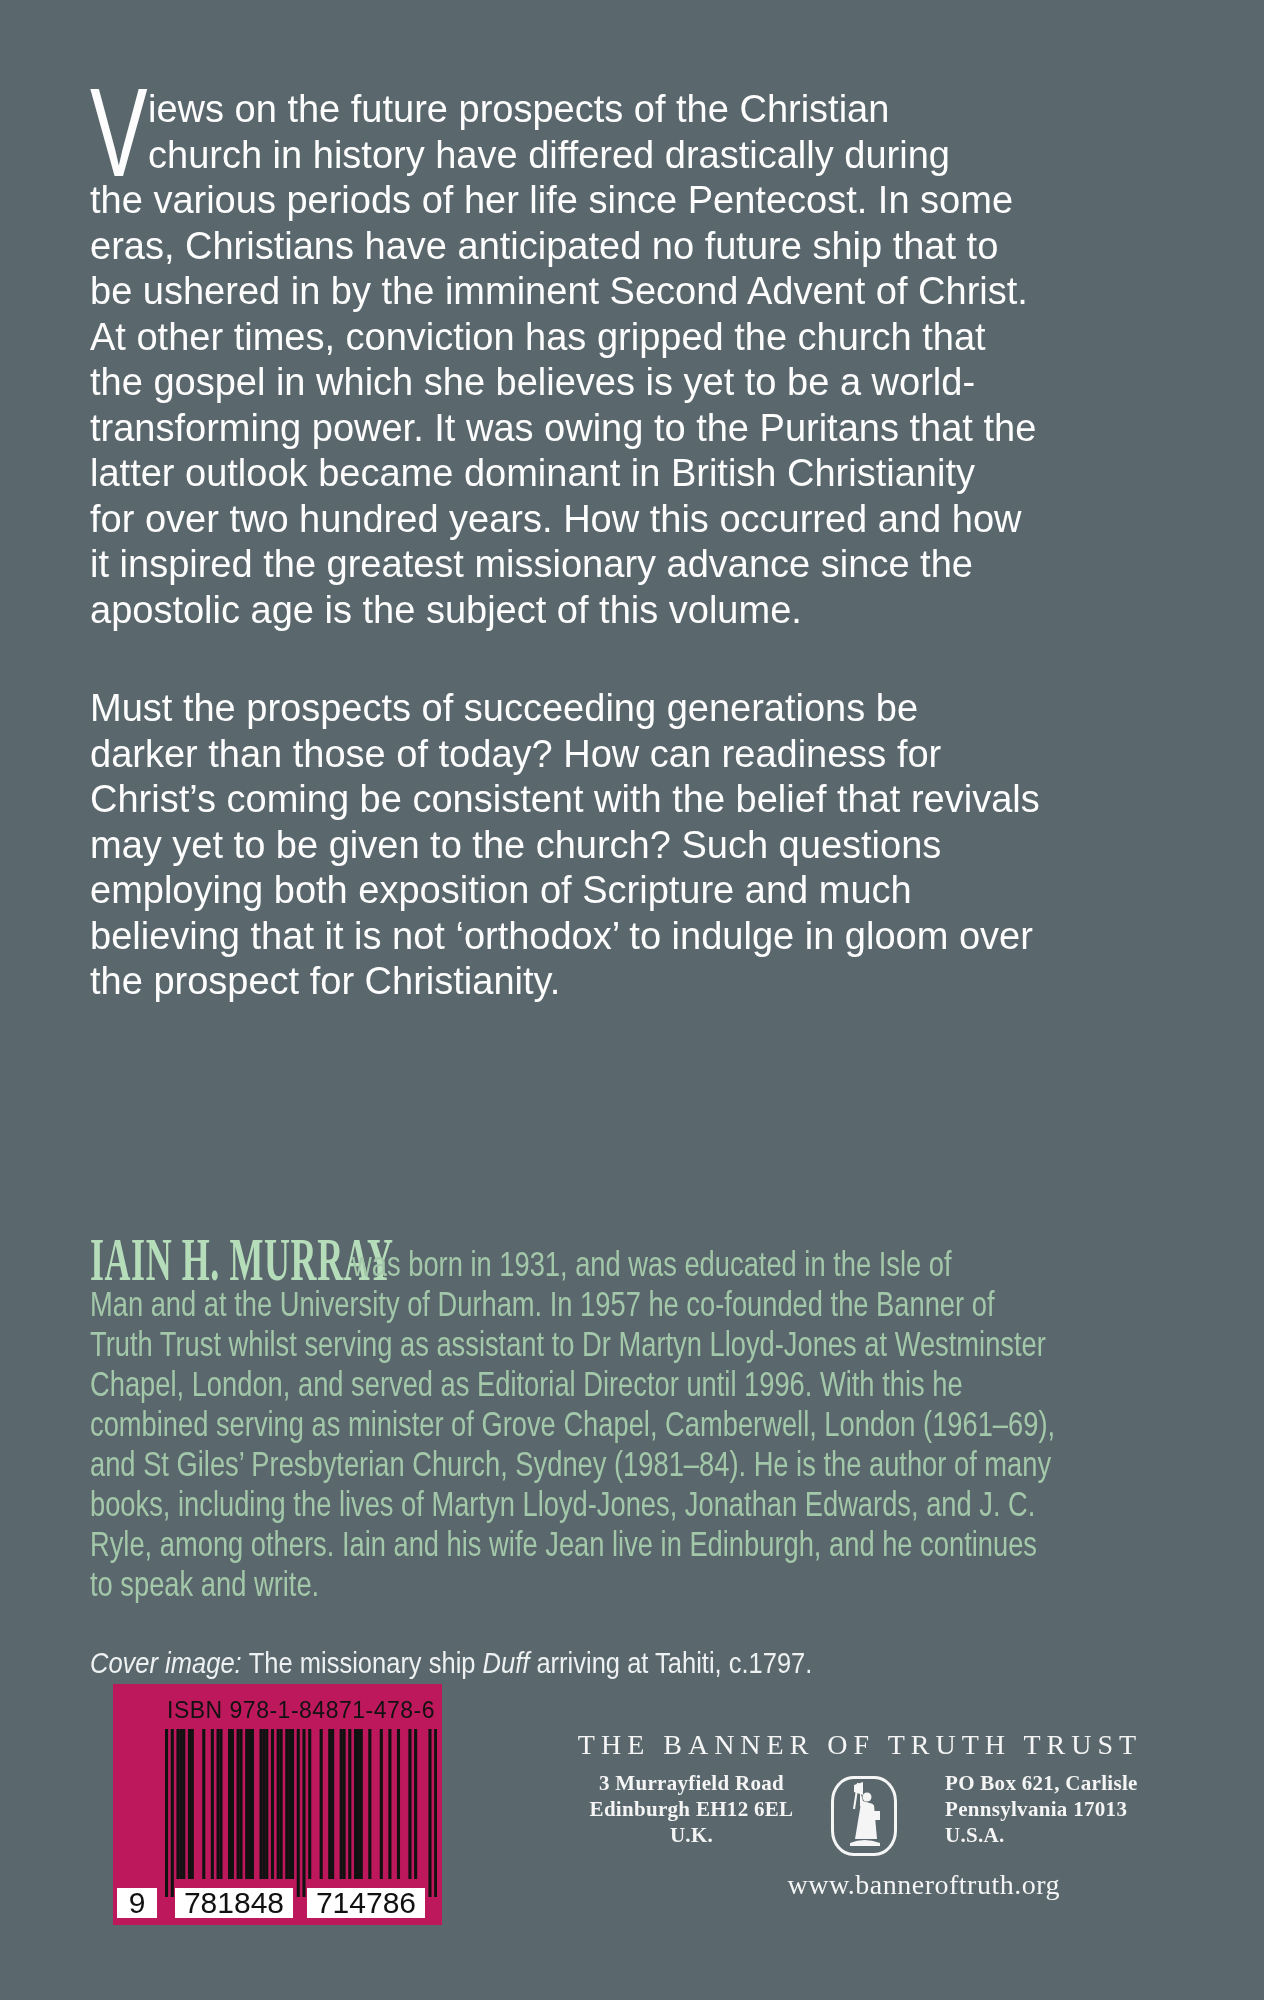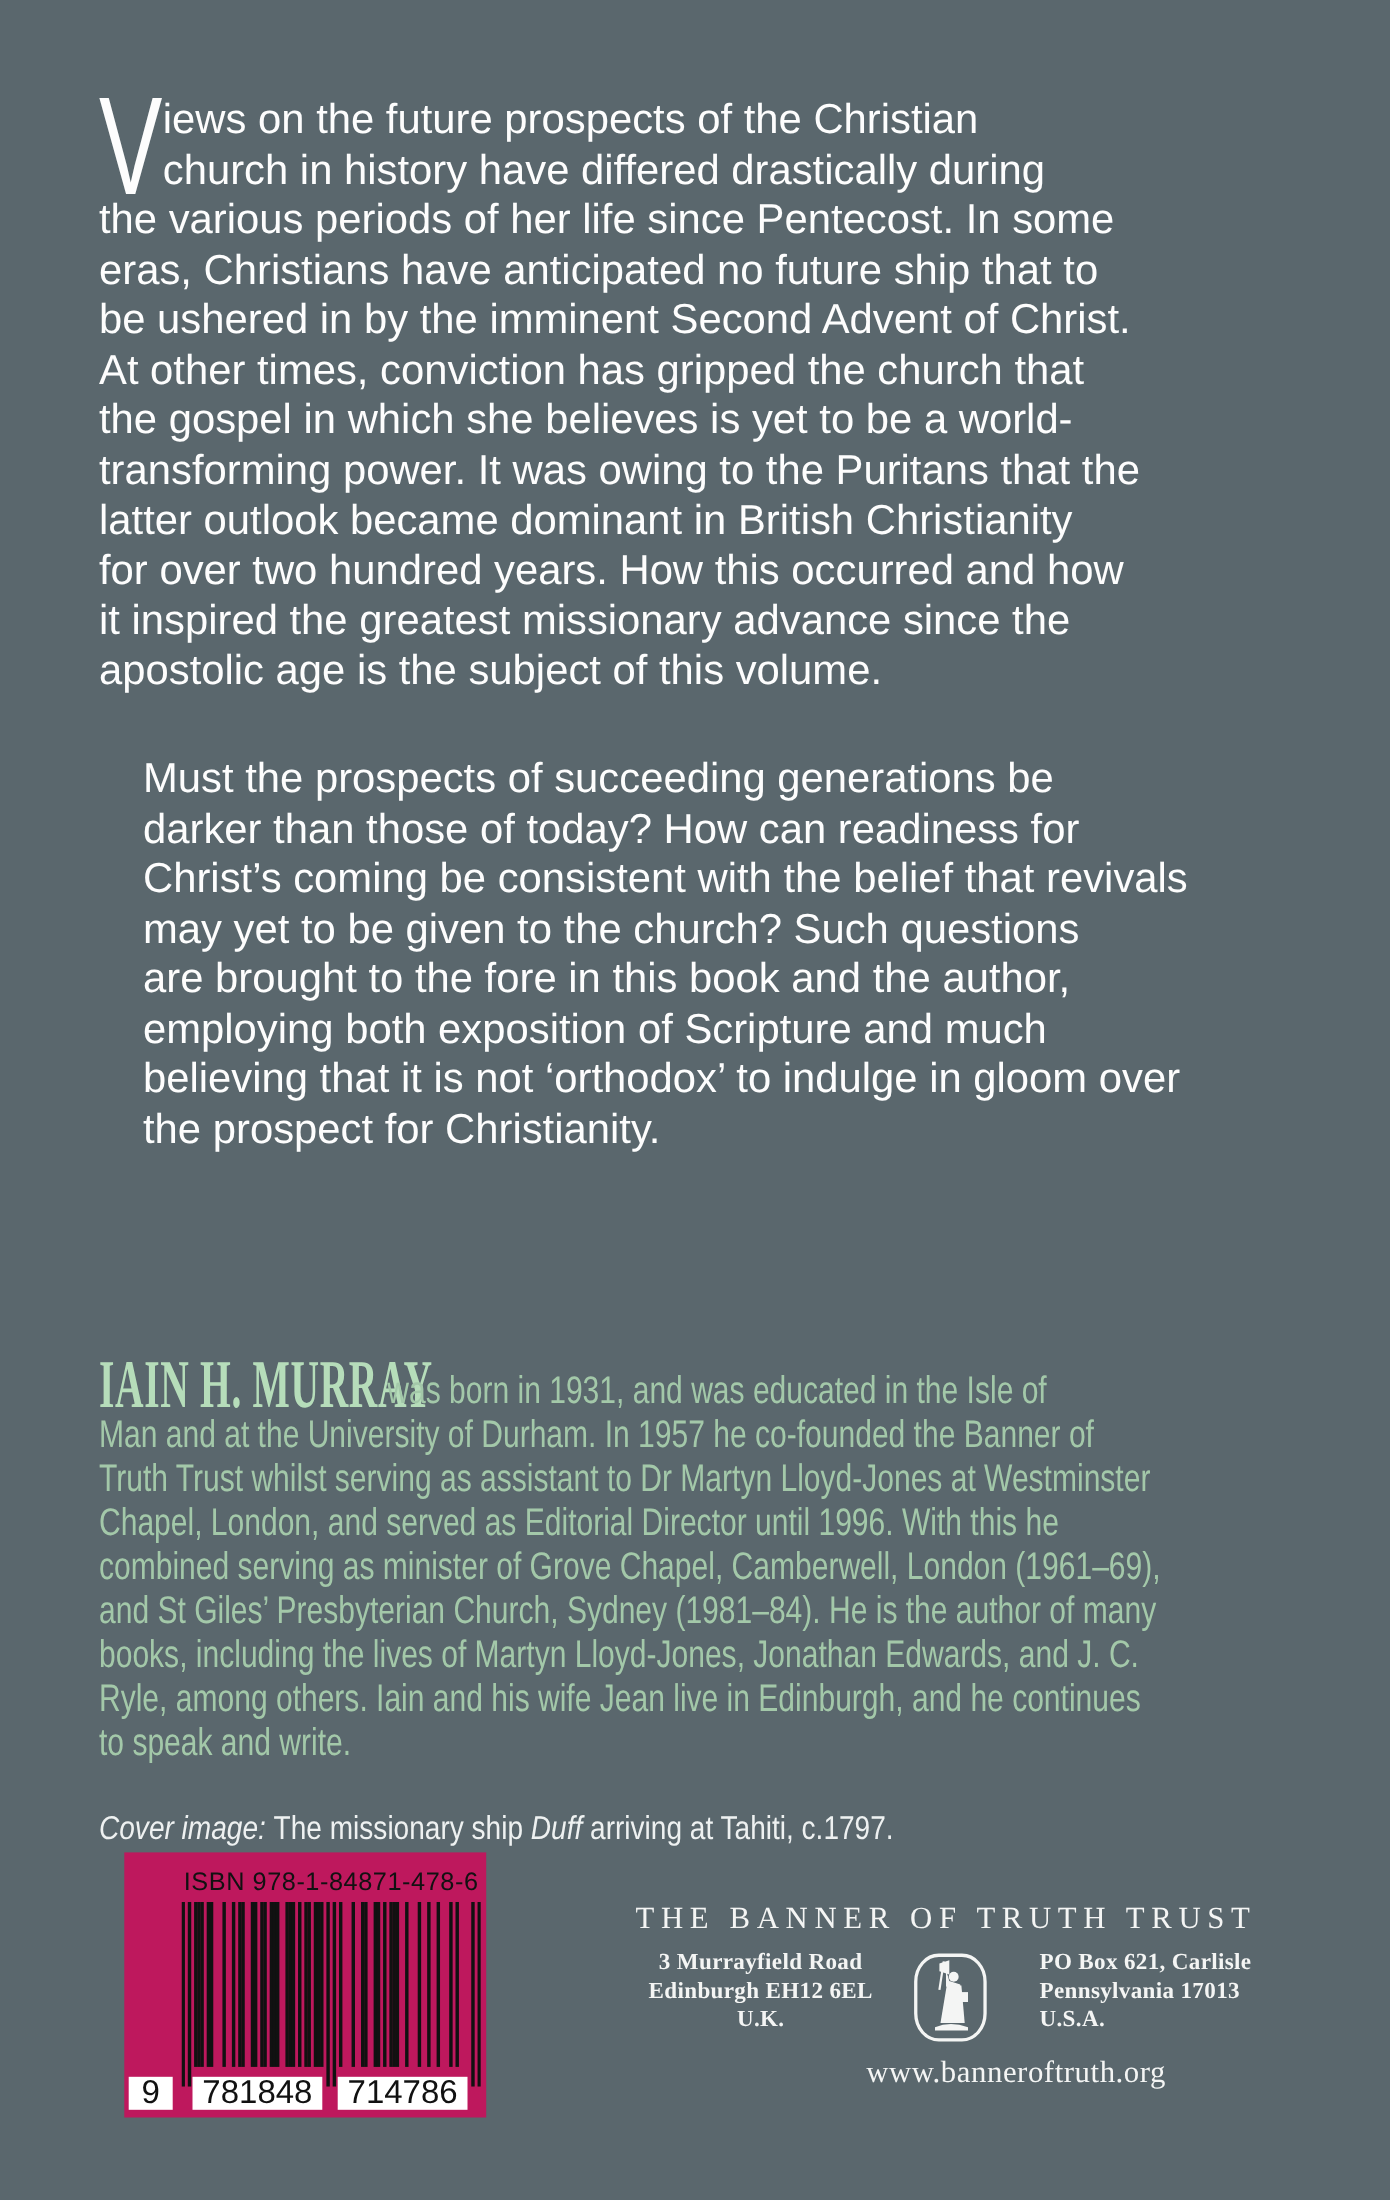--- a/index.html
+++ b/index.html
@@ -16,21 +16,21 @@
     color:#fdfdfd;font-size:38px;line-height:45.5px;letter-spacing:0;
   }
   .synopsis .line{white-space:nowrap;}
   .synopsis .indent{padding-left:58px;}
   .dropcap{
     position:absolute;left:0;top:-18px;
     font-size:127px;line-height:1;font-weight:400;color:#fdfdfd;
     transform:scaleX(0.68);transform-origin:left top;
     display:block;
   }
-  .para2{margin-top:53px;margin-left:40px;}
+  .para2{margin-top:53px;}
   
   .author-name{
     position:absolute;left:90px;top:1228px;
     font-family:"Liberation Serif", serif;font-weight:bold;
     font-size:62px;line-height:62px;color:#b6ddba;
     transform:scaleX(0.58);transform-origin:left top;
     white-space:nowrap;letter-spacing:1px;
   }
   .bio{
     position:absolute;left:90px;top:1244px;width:1450px;
@@ -102,21 +102,20 @@
       <div class="line">latter outlook became dominant in British Christianity</div>
       <div class="line">for over two hundred years. How this occurred and how</div>
       <div class="line">it inspired the greatest missionary advance since the</div>
       <div class="line">apostolic age is the subject of this volume.</div>
     </div>
     <div class="para2">
       <div class="line">Must the prospects of succeeding generations be</div>
       <div class="line">darker than those of today? How can readiness for</div>
       <div class="line">Christ’s coming be consistent with the belief that revivals</div>
       <div class="line">may yet to be given to the church? Such questions</div>
-      <div class="line">are brought to the fore in this book and the author,</div>
       <div class="line">employing both exposition of Scripture and much</div>
       <div class="line">believing that it is not ‘orthodox’ to indulge in gloom over</div>
       <div class="line">the prospect for Christianity.</div>
     </div>
   </div>
 
   <div class="author-name">IAIN H. MURRAY</div>
   <div class="bio">
     <div class="line first">was born in 1931, and was educated in the Isle of</div>
     <div class="line">Man and at the University of Durham. In 1957 he co-founded the Banner of</div>

